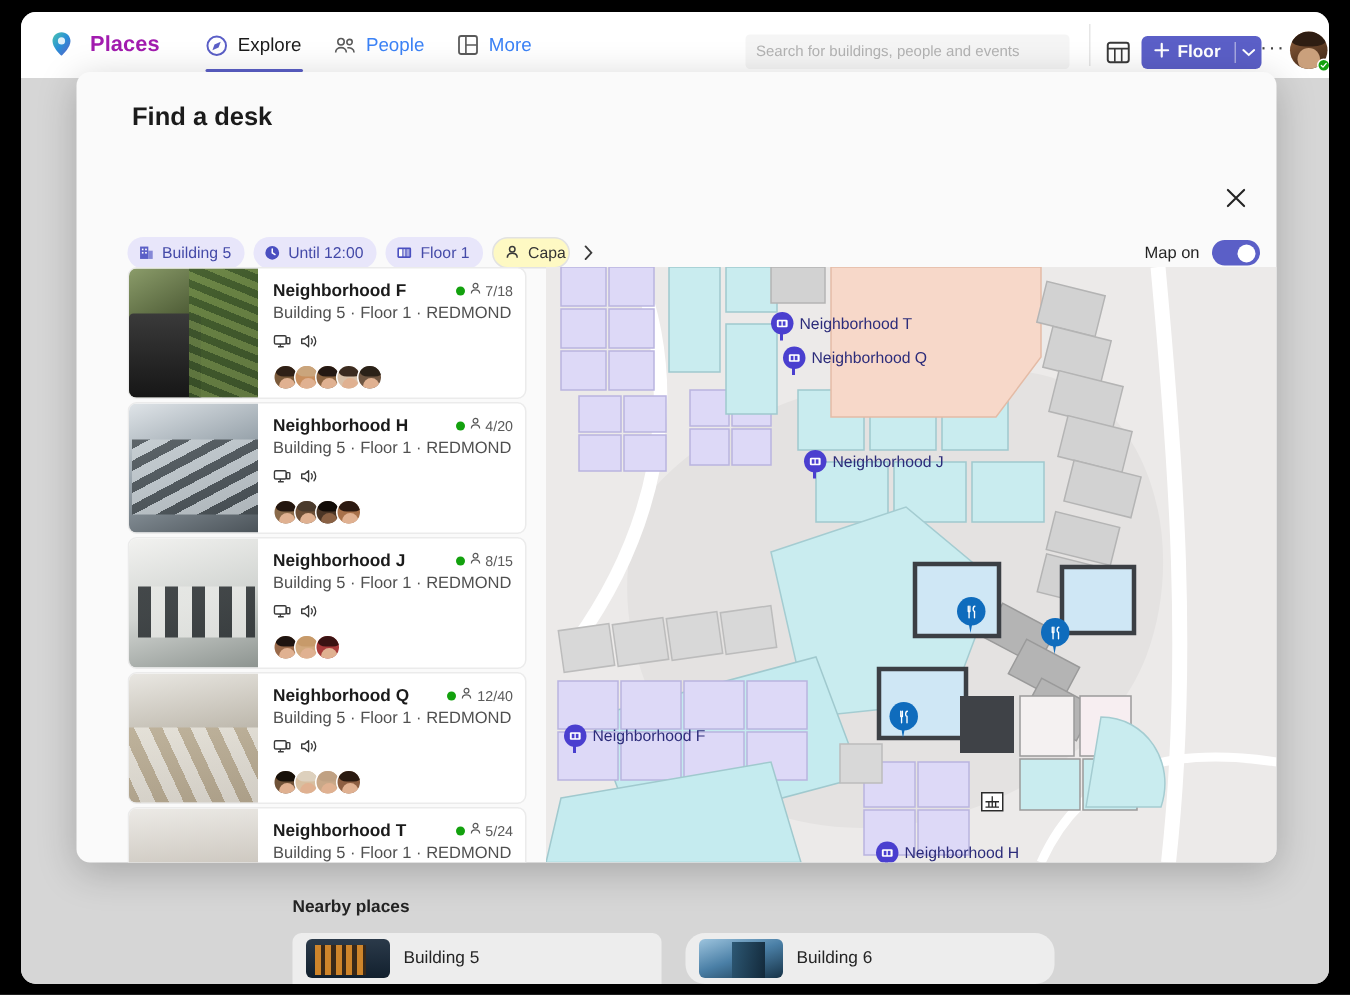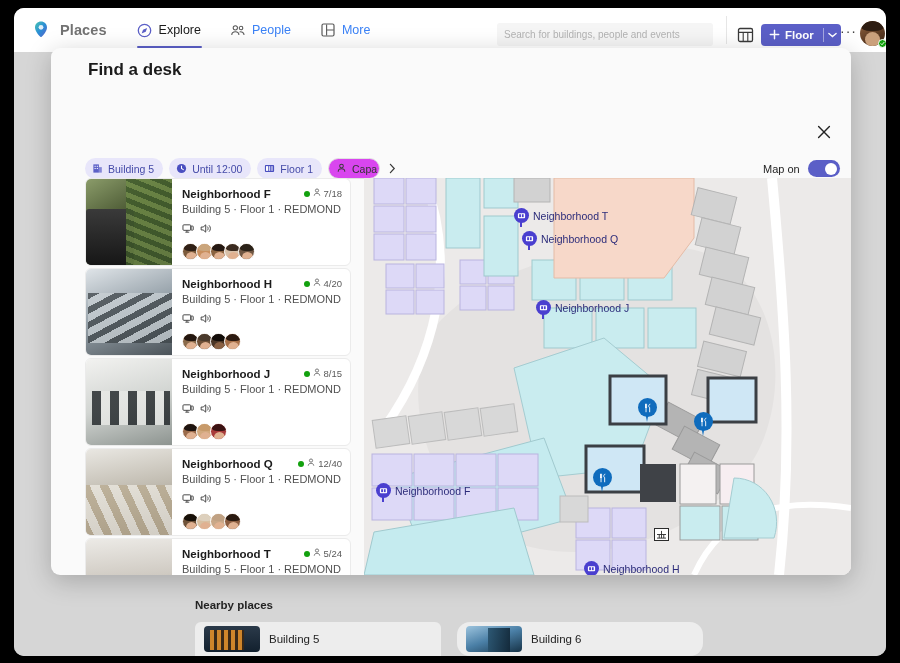--- a/index.html
+++ b/index.html
@@ -33,24 +33,24 @@
     display: flex; align-items: center;
   }
   .brand {
     display: flex; align-items: center; gap: 8px;
     margin-left: 16px;
   }
   .brand-logo {
     width: 22px; height: 22px; position: relative;
   }
   .brand-name {
-    font-size: 14.5px; font-weight: bold; color: #737373;
+    font-size: 14.5px; font-weight: bold; color: #a21caf;
     letter-spacing: .1px;
   }
-  .nav-items { display: flex; align-items: center; margin-left: 22px; gap: 12px; }
+  .nav-items { display: flex; align-items: center; margin-left: 22px; gap: 4px; }
   .nav-item {
     display: flex; align-items: center; gap: 6px;
     padding: 6px 9px 6px 8px;
     font-size: 12.5px; color: #3b82f6;
     position: relative;
     cursor: pointer;
     border-radius: 4px;
   }
   .nav-item.active { color: #1b1b1b; }
   .nav-item.active::after {
@@ -178,21 +178,21 @@
   
   .modal {
     position: absolute; left: 37px; top: 40px;
     width: 800px; height: 527px;
     background: #fafafa;
     border-radius: 9px;
     box-shadow: 0 6px 26px rgba(0,0,0,.22);
     overflow: hidden;
   }
   .modal-title {
-    position: absolute; left: 37px; top: 12px;
+    position: absolute; left: 37px; top: 20px;
     font-size: 17px; font-weight: bold; color: #1b1b1b;
   }
   .modal-close {
     position: absolute; left: 760px; top: 71px;
     width: 26px; height: 26px;
     display: flex; align-items: center; justify-content: center;
     cursor: pointer; color: #242424;
   }
 
   
@@ -202,21 +202,21 @@
   }
   .chip {
     display: flex; align-items: center; gap: 5px;
     height: 21px; padding: 0 9px 0 7px;
     background: #e8e6fa; color: #444aa8;
     border-radius: 11px;
     font-size: 10.5px; white-space: nowrap;
     cursor: pointer;
   }
   .chip.plain {
-    background: #d946ef; color: #333;
+    background: #fef9c3; color: #333;
     border: 1px solid #e2e2e2;
     overflow: hidden; max-width: 52px;
   }
   .chip-ico { width: 11px; height: 11px; display: inline-flex; }
   .chip-next {
     width: 17px; height: 21px;
     display: flex; align-items: center; justify-content: center;
     background: #fafafa; color: #3a3a3a; font-size: 11px;
     cursor: pointer; margin-left: -2px;
   }

